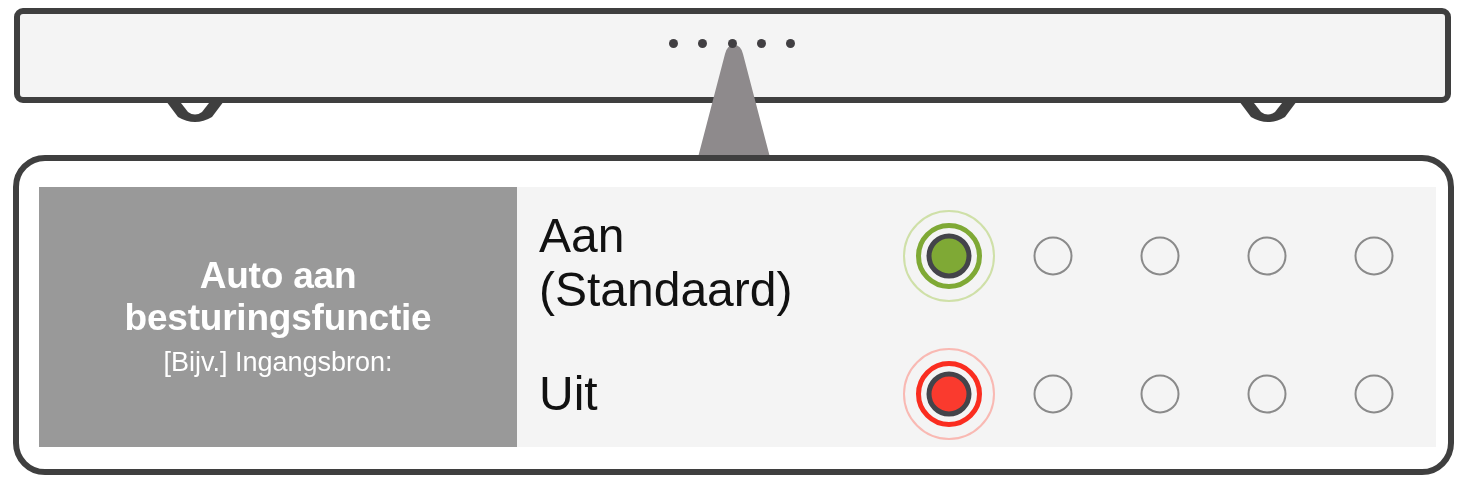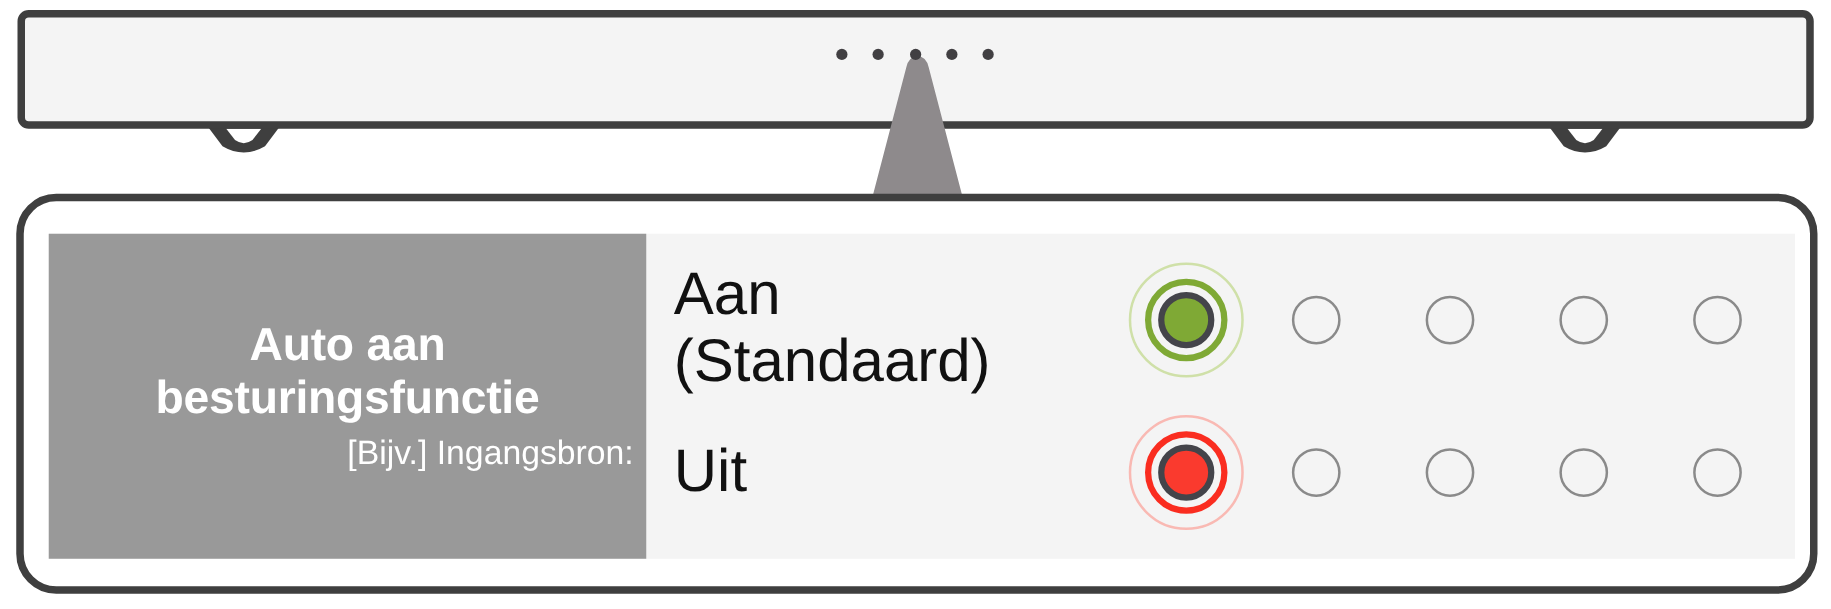--- a/index.html
+++ b/index.html
@@ -96,21 +96,21 @@
   }
 
   
   #label-panel {
     width: 478px;
     flex: 0 0 478px;
     background: #999999;
     color: #ffffff;
     display: flex;
     flex-direction: column;
-    align-items: flex-end;
+    align-items: center;
     justify-content: center;
     padding: 0 10px;
     box-sizing: border-box;
     text-align: center;
   }
   #panel-title {
     font-size: 37px;
     font-weight: bold;
     line-height: 1.12;
     letter-spacing: -0.2px;
@@ -131,21 +131,21 @@
 
   .option-row {
     position: absolute;
     left: 0;
     right: 0;
     height: 110px;
     display: flex;
     align-items: center;
   }
   #option-row-on  { top: 14px; }
-  #option-row-off { top: 136px; }
+  #option-row-off { top: 152px; }
 
   .option-label {
     position: absolute;
     left: 22px;
     font-size: 48px;
     line-height: 1.12;
     color: #111111;
     white-space: pre-line;
   }
   #option-label-on  { top: 8px; }

